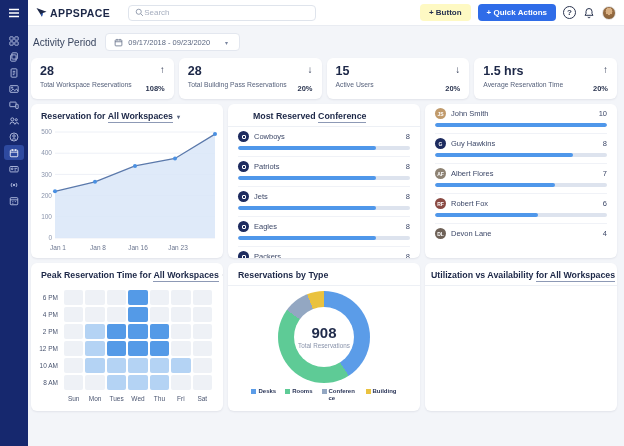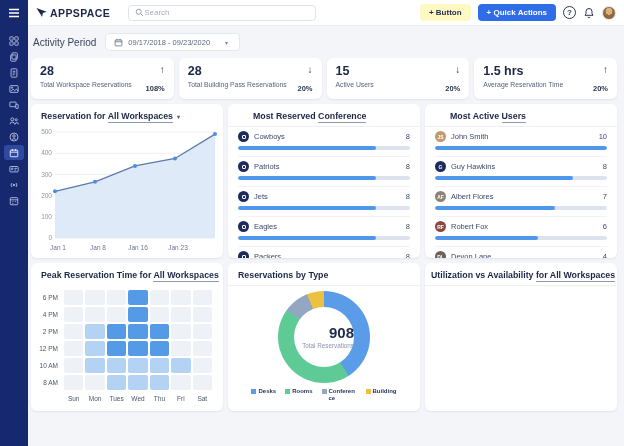--- a/index.html
+++ b/index.html
@@ -80,21 +80,21 @@
   #heatmap-grid { display:grid; grid-template-columns:28px repeat(7,1fr); grid-auto-rows:17px; padding:4px 10px 0 4px; }
   .hm-cell { margin:1px; border-radius:2px; }
   .hm-rl { font-size:6.5px; color:#4a5570; display:flex; align-items:center; justify-content:flex-end; padding-right:5px; }
   .hm-cl { font-size:6.5px; color:#4a5570; text-align:center; padding-top:4px; height:14px; }
 
   
   .donut-wrap { display:flex; flex-direction:column; align-items:center; padding-top:5px; }
   .donut { position:relative; border-radius:50%; }
   .donut.type { width:92px; height:92px; }
   .donut.util { width:94px; height:94px; margin-top:7px; }
-  .hole { position:absolute; inset:16px; background:#fff; border-radius:50%; display:flex; flex-direction:column; align-items:flex-end; justify-content:center; }
+  .hole { position:absolute; inset:16px; background:#fff; border-radius:50%; display:flex; flex-direction:column; align-items:center; justify-content:center; }
   .d-val { font-size:15px; font-weight:bold; color:#1f2a4a; line-height:1.1; }
   .d-lab { font-size:6.3px; color:#8a94ab; margin-top:1px; white-space:nowrap; }
   .legend { display:flex; gap:9px; margin-top:5px; justify-content:center; }
   .lg-item { display:flex; gap:2px; }
   .lg-sw { width:5px; height:5px; margin-top:1px; flex:none; }
   .lg-tx { font-size:6px; font-weight:bold; color:#2b3658; max-width:28px; line-height:1.2; word-break:break-word; }
 </style>
 </head>
 <body>
 
@@ -358,23 +358,20 @@
                     <span class="ws-in"></span>
                   </span>
                   <span class="li-name">Packers</span>
                   <span class="li-val">8</span>
                 </div>
               </div>
             </div>
         </div>
 
         <div class="card h1">
-          <div class="card-hd divider indent">
-            <span>Most Active </span><span class="u">Users</span>
-          </div>
           <div class="list" id="user-list">
               <div class="li">
                 <div class="li-row">
                   <span class="avatar-sm" style="background: rgb(192, 154, 107);">JS</span>
                   <span class="li-name">John Smith</span>
                   <span class="li-val">10</span>
                 </div>
                 <div class="track">
                   <div class="fill" style="width: 100%; background: rgb(79, 151, 234);"></div>
                 </div>

